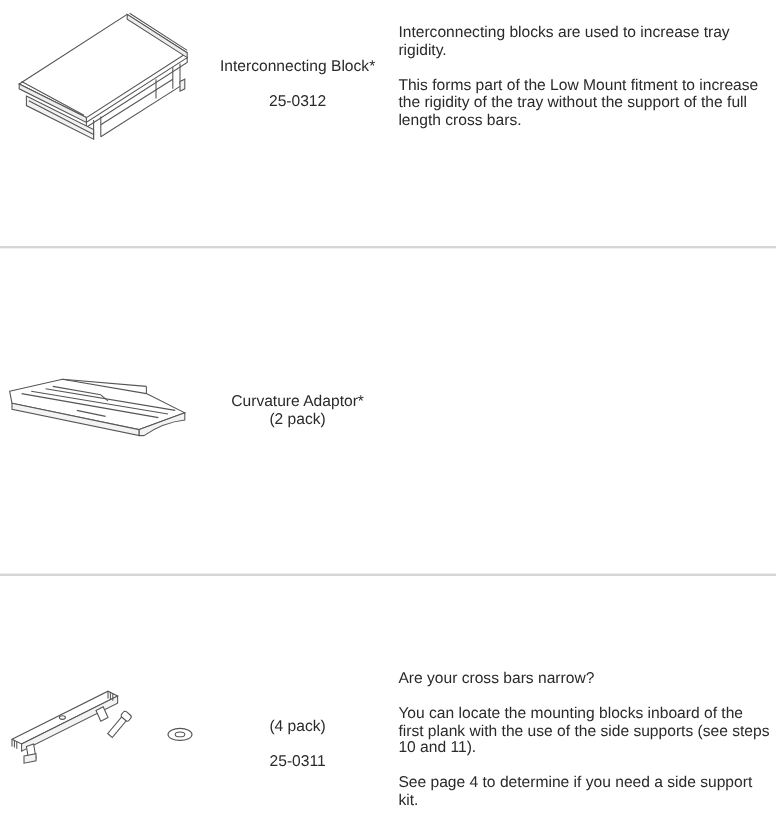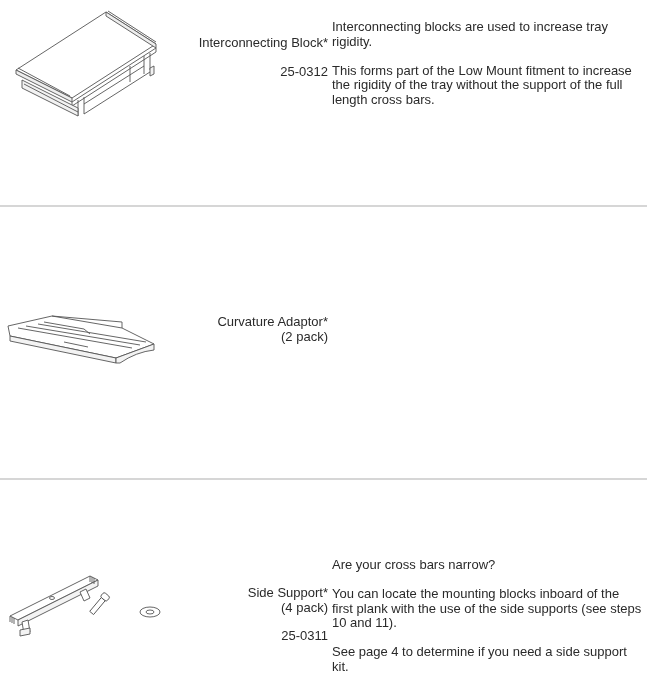--- a/index.html
+++ b/index.html
@@ -5,22 +5,22 @@
   html, body { margin: 0; padding: 0; background: #ffffff; }
   body {
     width: 647px; height: 680px; position: relative; overflow: hidden;
     font-family: "Liberation Sans", "DejaVu Sans", sans-serif;
     color: #2a2a2a;
   }
   .row { position: absolute; left: 0; width: 647px; }
   .divider { position: absolute; left: 0; width: 647px; height: 2px; background: #d6d6d6; }
   .illus { position: absolute; }
   .center {
-    position: absolute; left: 168px; width: 160px; text-align: right;
-    font-size: 13px; line-height: 14.5px;
+    position: absolute; left: 168px; width: 160px; text-align: center;
+    font-size: 13px; line-height: 14.5px; margin-top: 12px;
   }
   .center .code { margin-top: 14px; display: block; }
   .desc {
     position: absolute; left: 332px; width: 310px;
     font-size: 13px; line-height: 14.5px;
   }
   .desc p { margin: 0 0 14.5px 0; }
   svg { display: block; }
 </style>
 </head>
@@ -118,21 +118,20 @@
       <g transform="translate(98,18) rotate(40)">
         <rect x="0" y="0" width="8" height="6" rx="2" fill="#fff"></rect>
         <rect x="1.5" y="6" width="5" height="18" fill="#fff"></rect>
       </g>
 
       <ellipse cx="144" cy="38" rx="10" ry="5" fill="#fff"></ellipse>
       <ellipse cx="144" cy="38" rx="4" ry="2"></ellipse>
     </svg>
   </div>
   <div class="center" style="top:106px;">
-    <div>Side Support*</div>
     <div>(4 pack)</div>
     <span class="code">25-0311</span>
   </div>
   <div class="desc" style="top:78px;">
     <p>Are your cross bars narrow?</p>
     <p>You can locate the mounting blocks inboard of the first plank with the use of the side supports (see steps 10 and 11).</p>
     <p>See page 4 to determine if you need a side support kit.</p>
   </div>
 </div>
 

